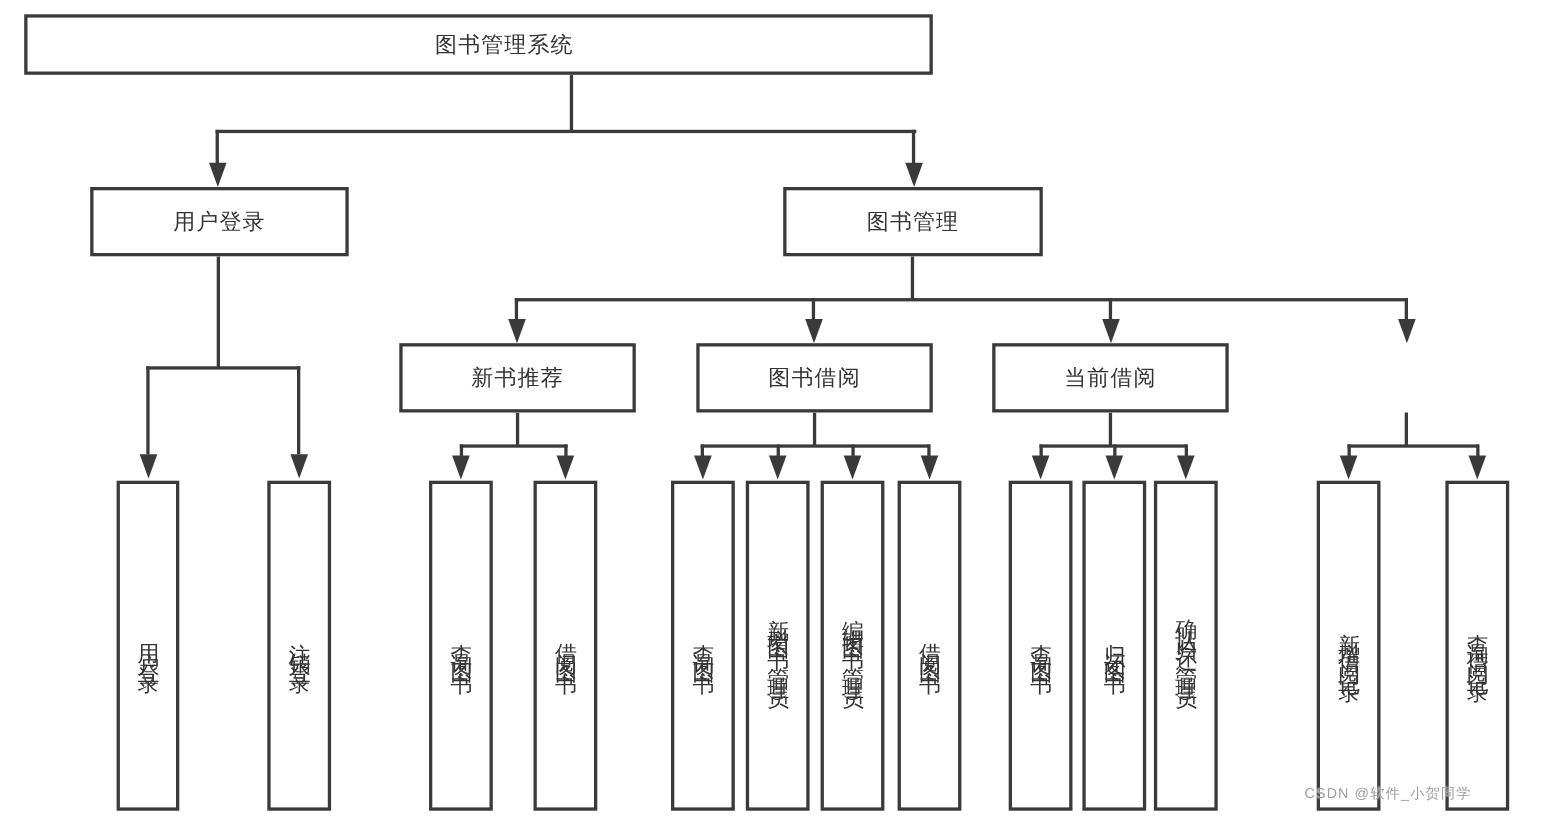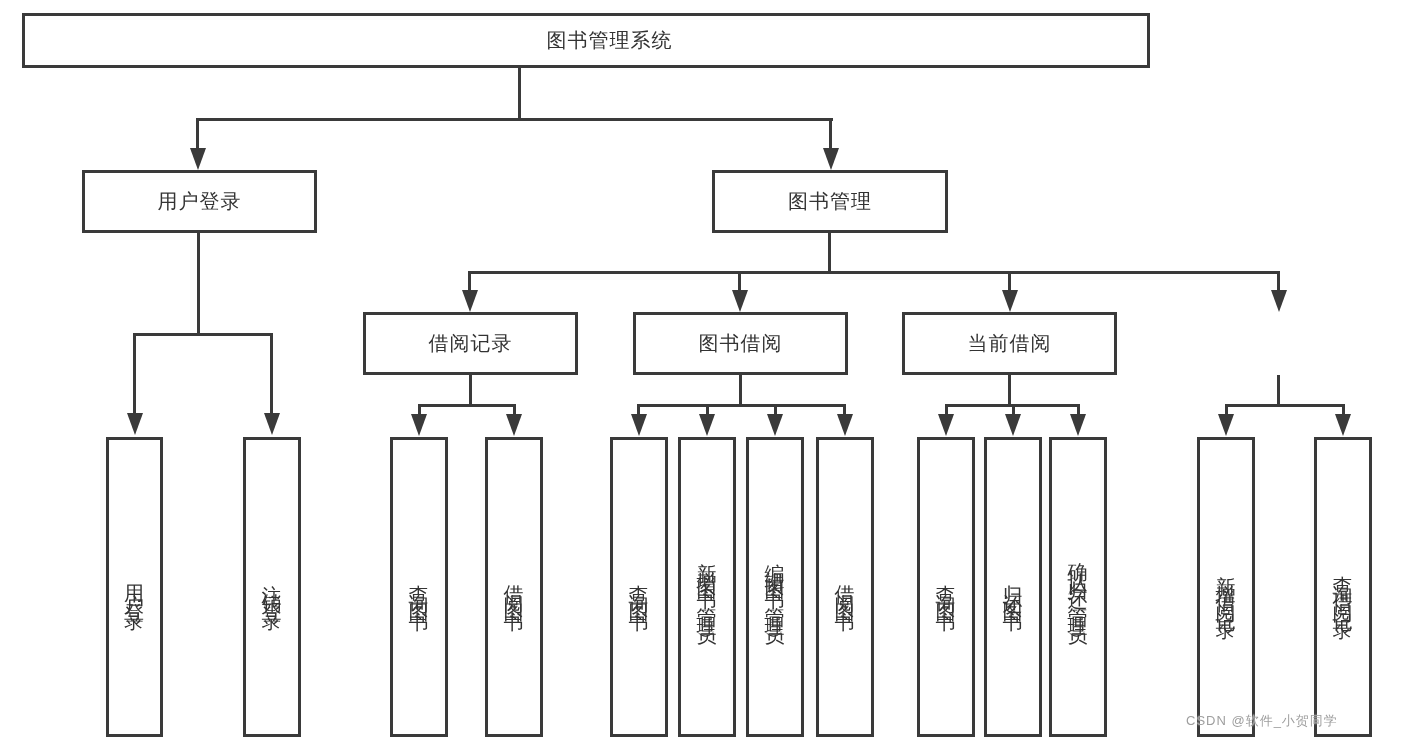--- a/index.html
+++ b/index.html
@@ -57,21 +57,21 @@
     white-space: nowrap;
     text-shadow: 0 0 2px #ffffff;
     z-index: 5;
   }
 </style>
 </head>
 <body>
 
 <div class="canvas">
 
-  <div class="box box-h" style="left:22px; top:13px; width:1128px; height:55px;padding-left:47px;">
+  <div class="box box-h" style="left:22px; top:13px; width:826px; height:55px;padding-left:47px;">
     <span>图书管理系统</span>
   </div>
 
   <div class="ln" style="left:518px; top:68px; width:3px; height:51px;"></div>
 
   <div class="ln" style="left:196px; top:118px; width:637px; height:3px;"></div>
   <div class="ln" style="left:196px; top:118px; width:3px; height:33px;"></div>
   <div class="arrow" style="left:190px; top:148px;"></div>
   <div class="ln" style="left:829px; top:118px; width:3px; height:33px;"></div>
   <div class="arrow" style="left:823px; top:148px;"></div>
@@ -95,21 +95,21 @@
   <div class="ln" style="left:468px; top:271px; width:3px; height:22px;"></div>
   <div class="arrow" style="left:462px; top:290px;"></div>
   <div class="ln" style="left:738px; top:271px; width:3px; height:22px;"></div>
   <div class="arrow" style="left:732px; top:290px;"></div>
   <div class="ln" style="left:1008px; top:271px; width:3px; height:22px;"></div>
   <div class="arrow" style="left:1002px; top:290px;"></div>
   <div class="ln" style="left:1277px; top:271px; width:3px; height:22px;"></div>
   <div class="arrow" style="left:1271px; top:290px;"></div>
 
   <div class="box box-h" style="left:363px; top:312px; width:215px; height:63px;">
-    <span>借阅记录</span>
+    <span>新书推荐</span>
   </div>
   <div class="box box-h" style="left:902px; top:312px; width:215px; height:63px;">
     <span>当前借阅</span>
   </div>
   <div class="box box-h" style="left:633px; top:312px; width:215px; height:63px;">
     <span>图书借阅</span>
   </div>
 
   <div class="ln" style="left:469px; top:375px; width:3px; height:31px;"></div>
   <div class="ln" style="left:418px; top:404px; width:98px; height:3px;"></div>

